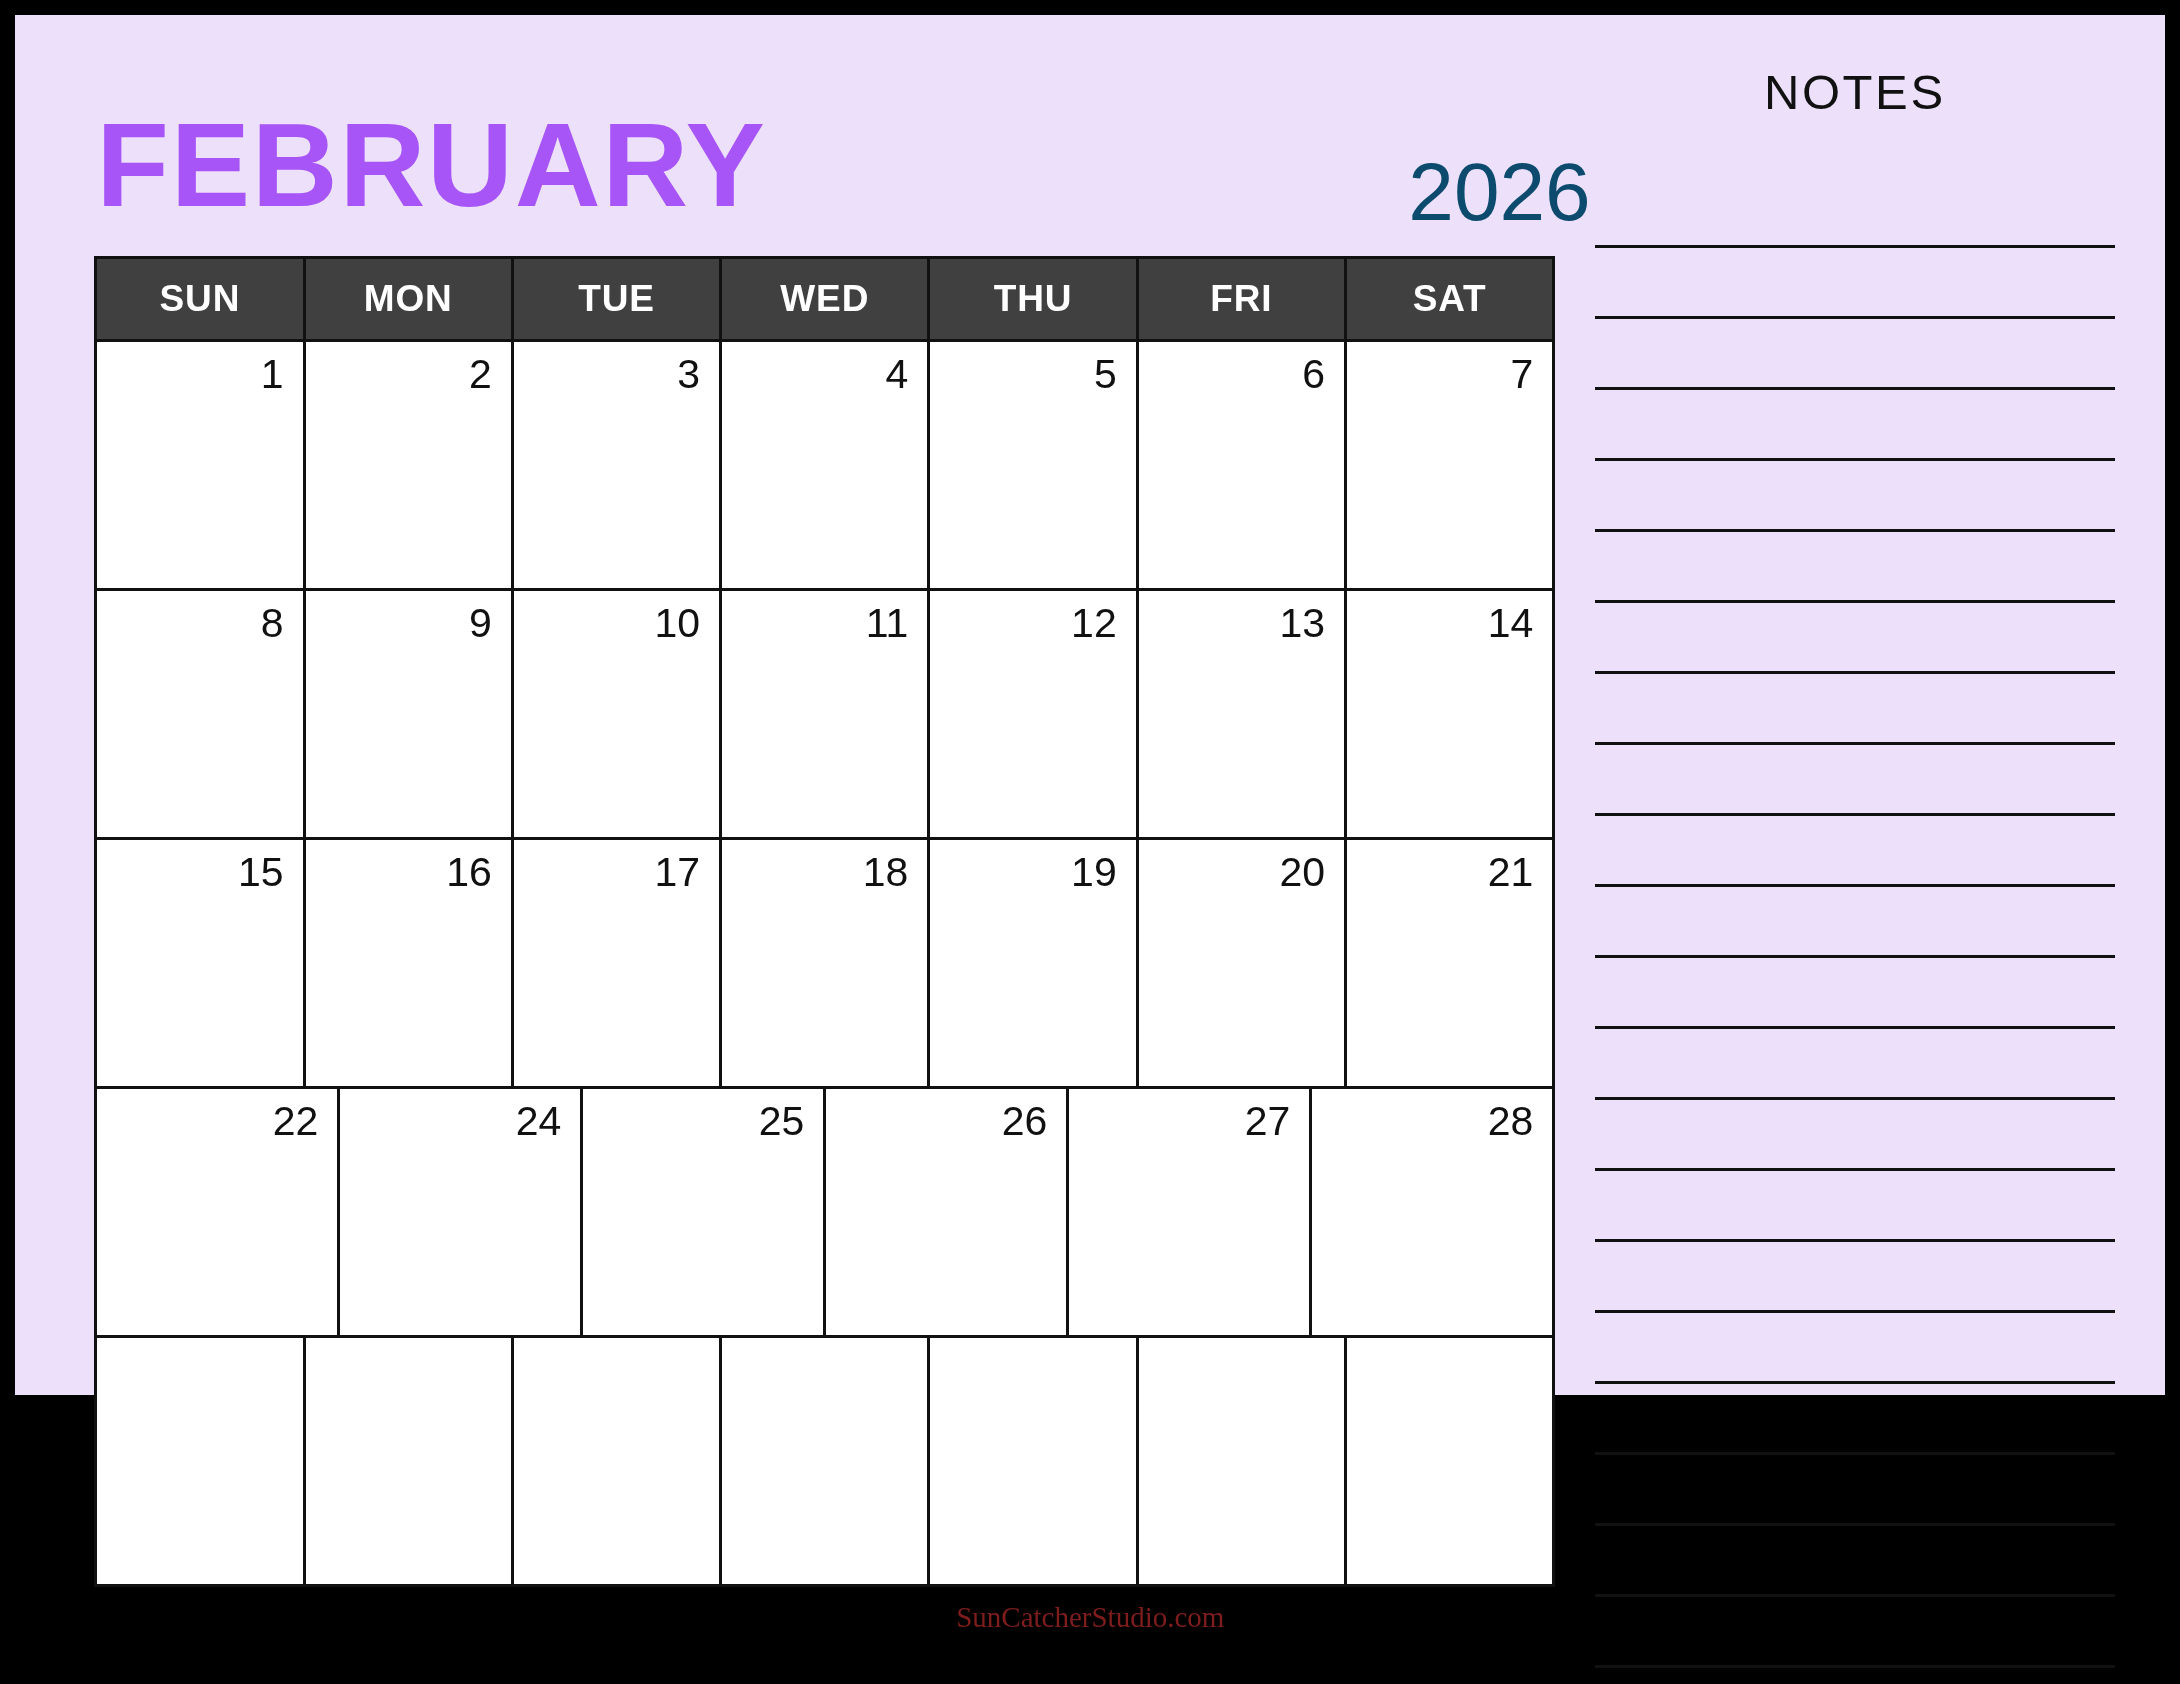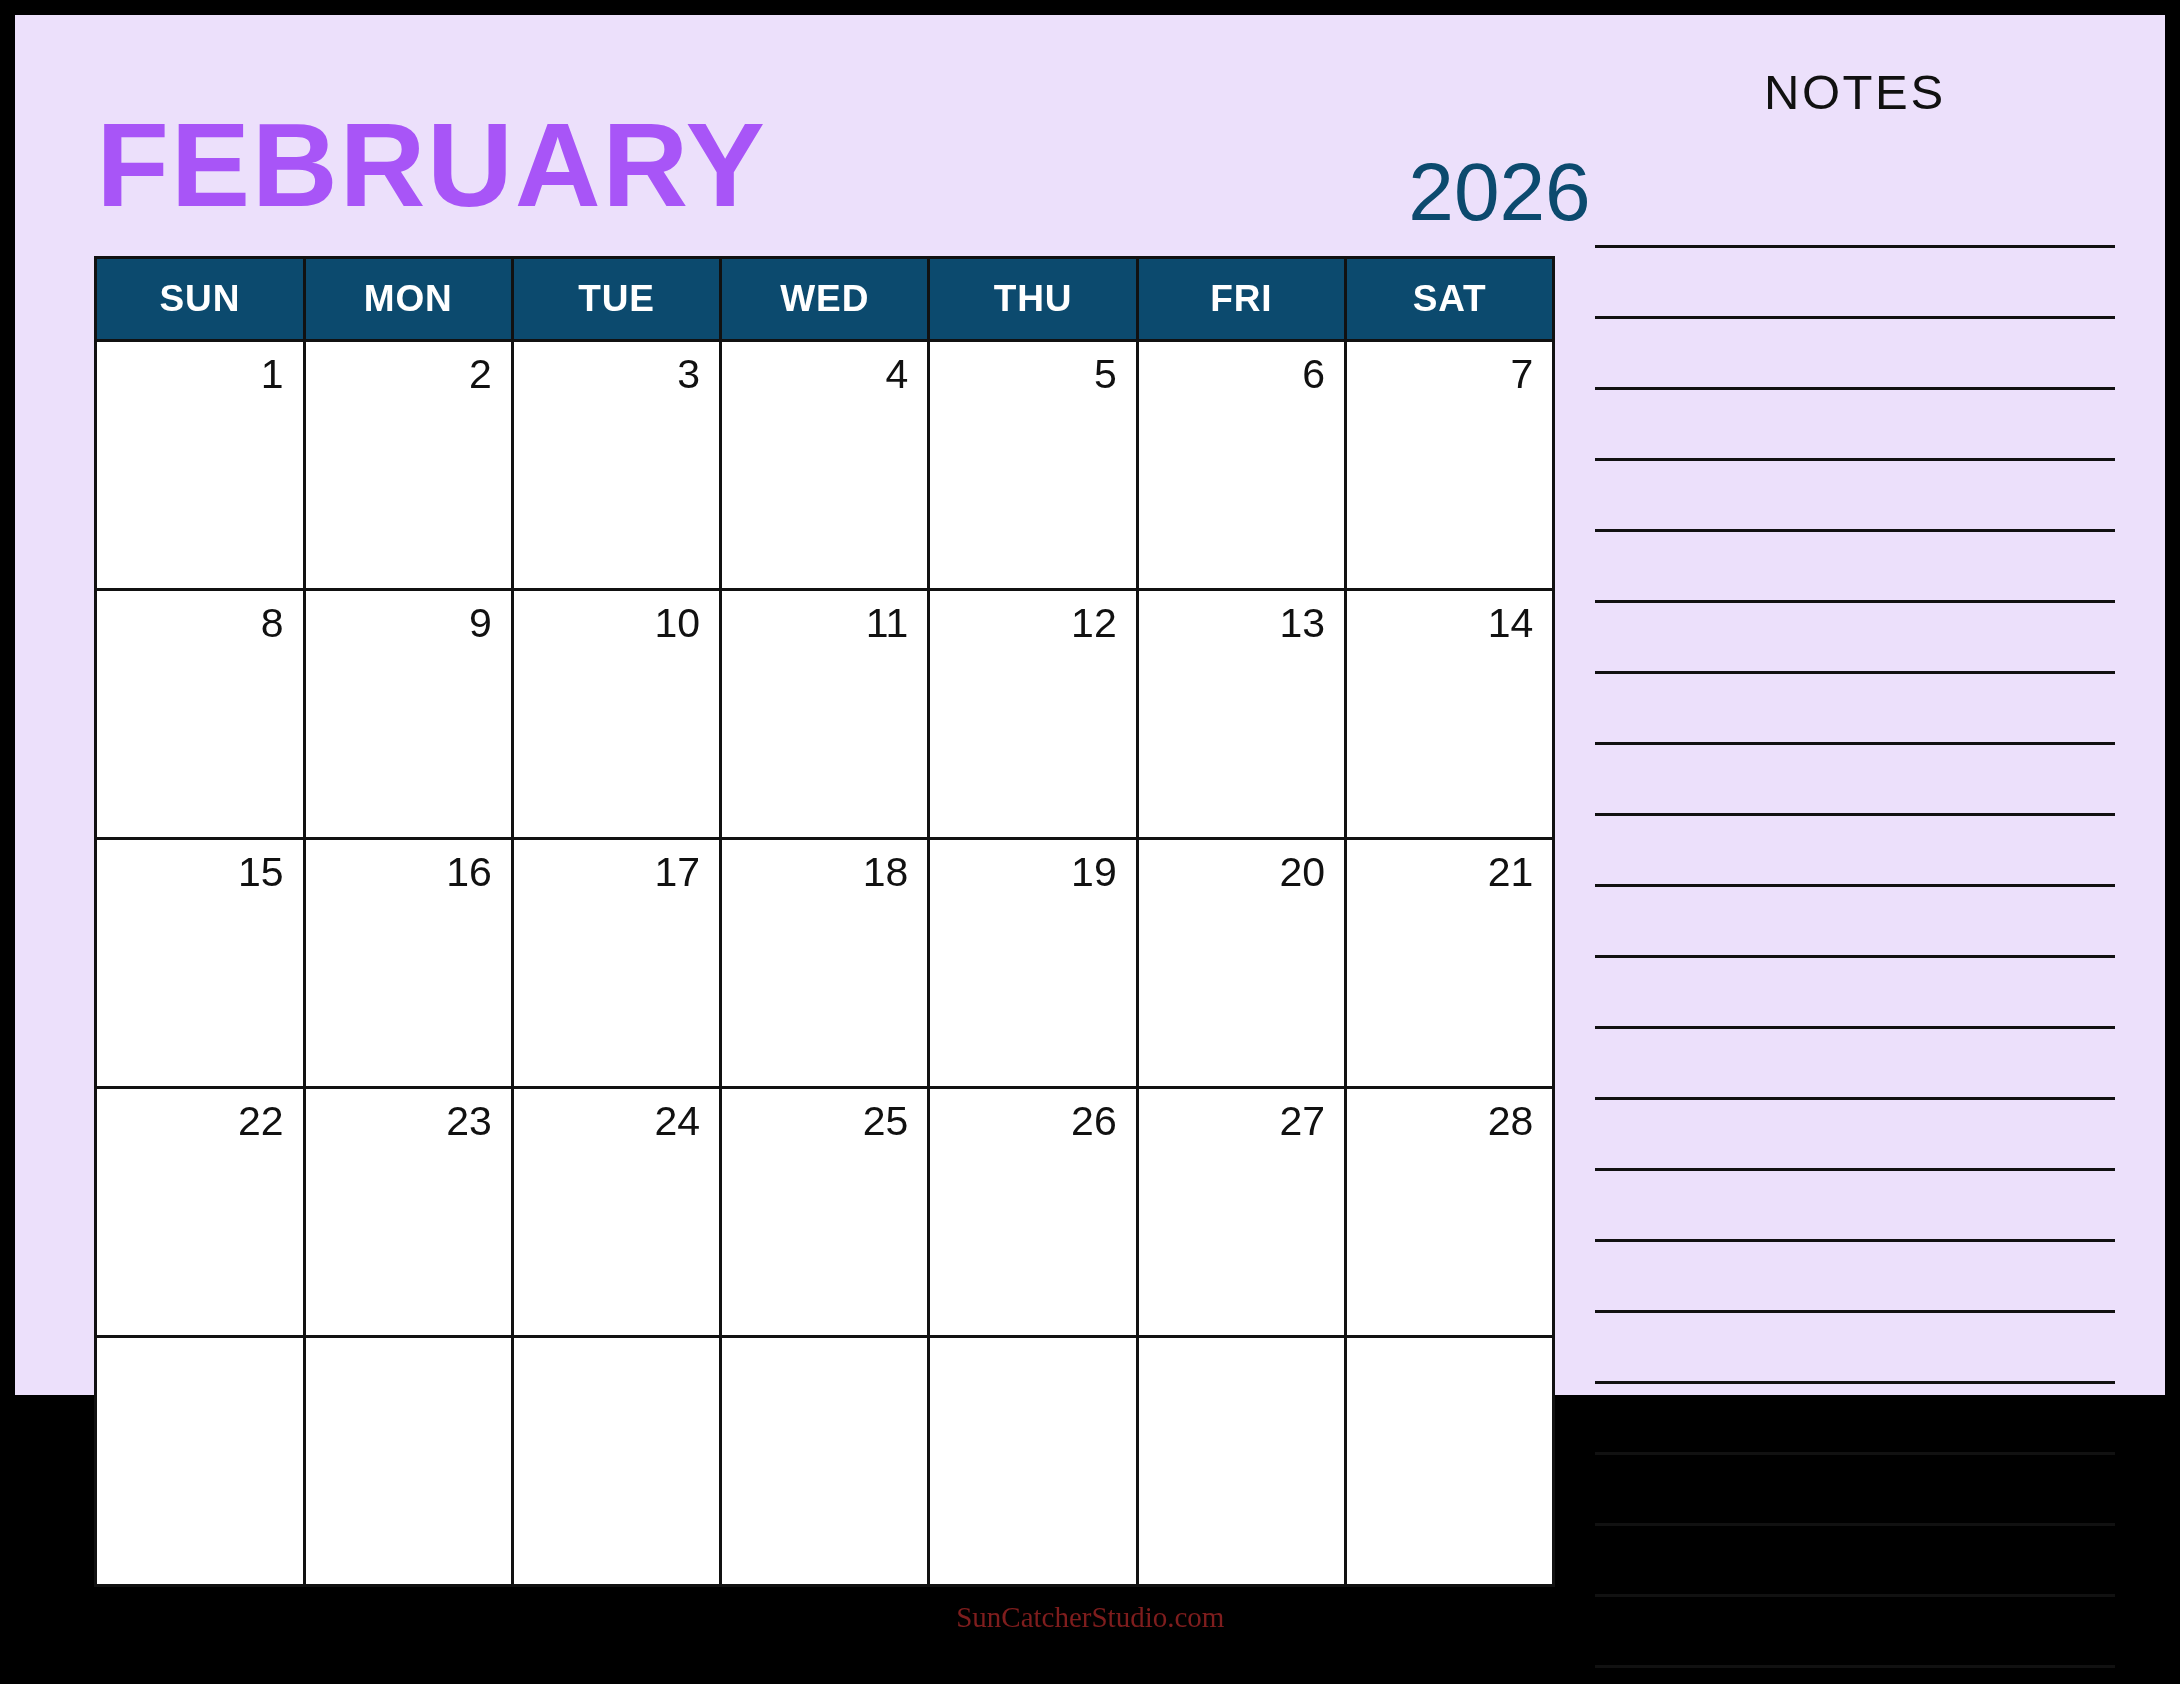--- a/index.html
+++ b/index.html
@@ -79,21 +79,21 @@
     border-left: 3.4px solid #111111;
     border-top: 3.4px solid #111111;
     box-sizing: content-box;
   }
   .cal-row {
     display: flex;
   }
   .dow-cell {
     width: 208px;
     height: 83px;
-    background: #0c4a6e;
+    background: #404040;
     color: #ffffff;
     font-size: 37px;
     font-weight: bold;
     letter-spacing: 0.9px;
     display: flex;
     align-items: center;
     justify-content: center;
     border-right: 3.4px solid #111111;
     border-bottom: 3.4px solid #111111;
     box-sizing: border-box;
@@ -240,23 +240,20 @@
         </div>
         <div class="day-cell">
           <div class="day-num">21</div>
         </div>
       </div>
       <div class="cal-row">
         <div class="day-cell">
           <div class="day-num">22</div>
         </div>
         <div class="day-cell">
-          <div class="day-num">23</div>
-        </div>
-        <div class="day-cell">
           <div class="day-num">24</div>
         </div>
         <div class="day-cell">
           <div class="day-num">25</div>
         </div>
         <div class="day-cell">
           <div class="day-num">26</div>
         </div>
         <div class="day-cell">
           <div class="day-num">27</div>

